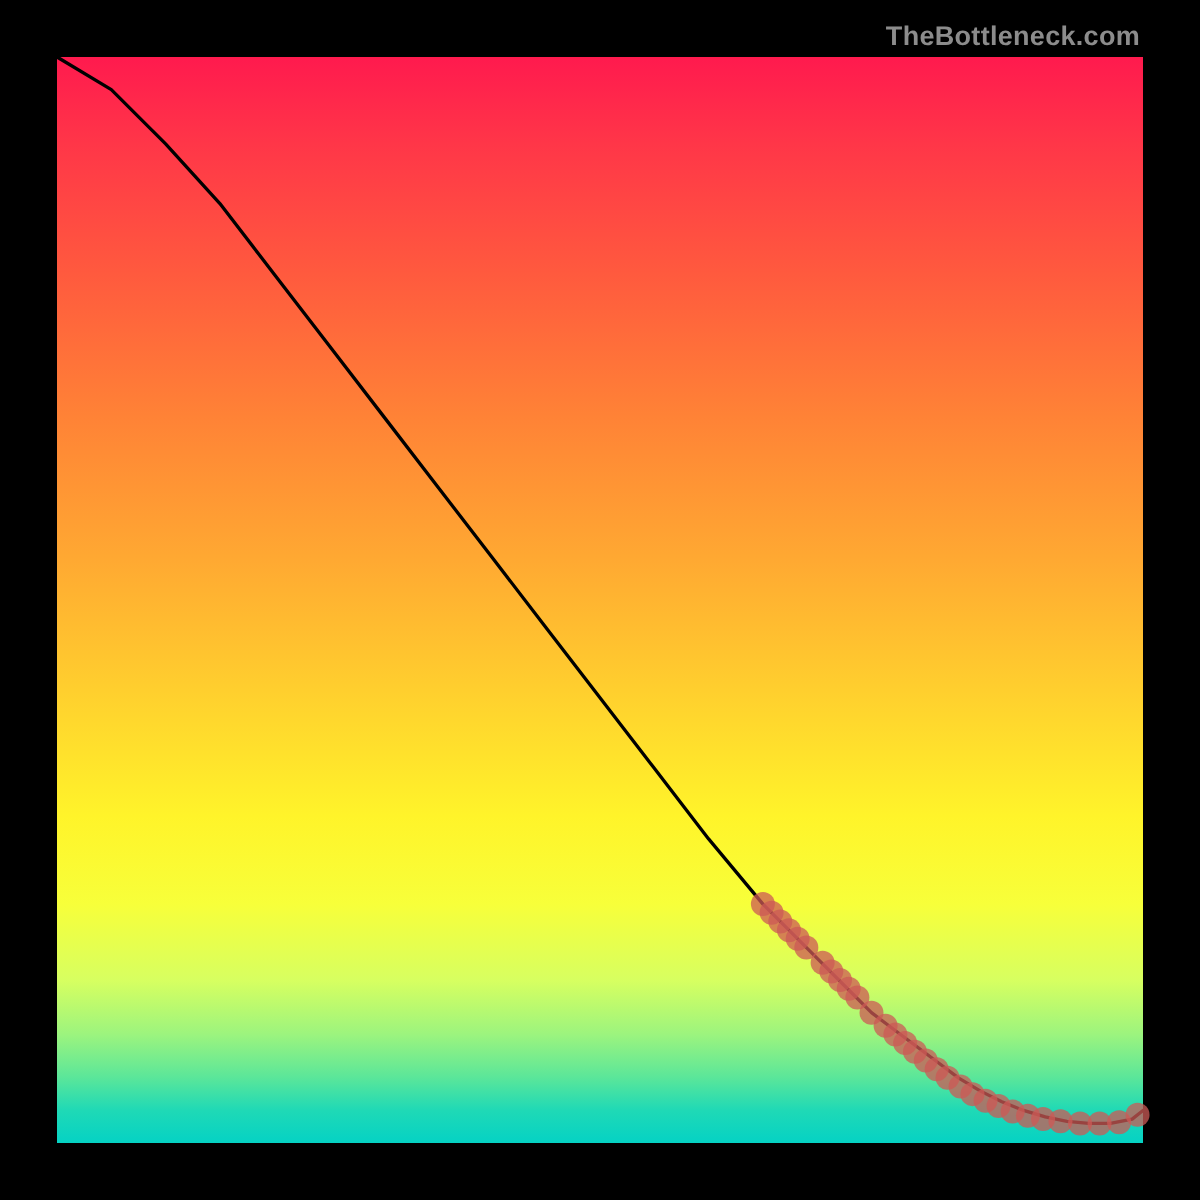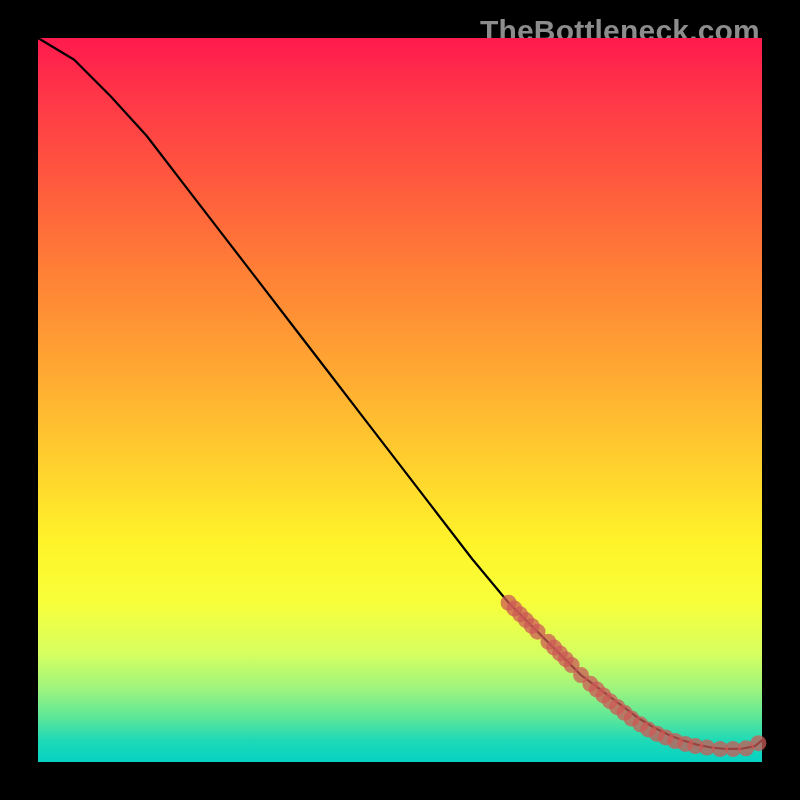--- a/index.html
+++ b/index.html
@@ -38,21 +38,21 @@
       #1fd9b6 97%,
       #05d2c4 100%
     );
   }
   .watermark {
     position: absolute;
     top: 14px;
     right: 40px;
     color: #8c8c8c;
     font-family: Arial, Helvetica, sans-serif;
-    font-size: 30px;
+    font-size: 18px;
     font-weight: 600;
     letter-spacing: 0.2px;
     user-select: none;
   }
   svg.curve {
     position: absolute;
     left: 0;
     top: 0;
     width: 724px;
     height: 724px;

